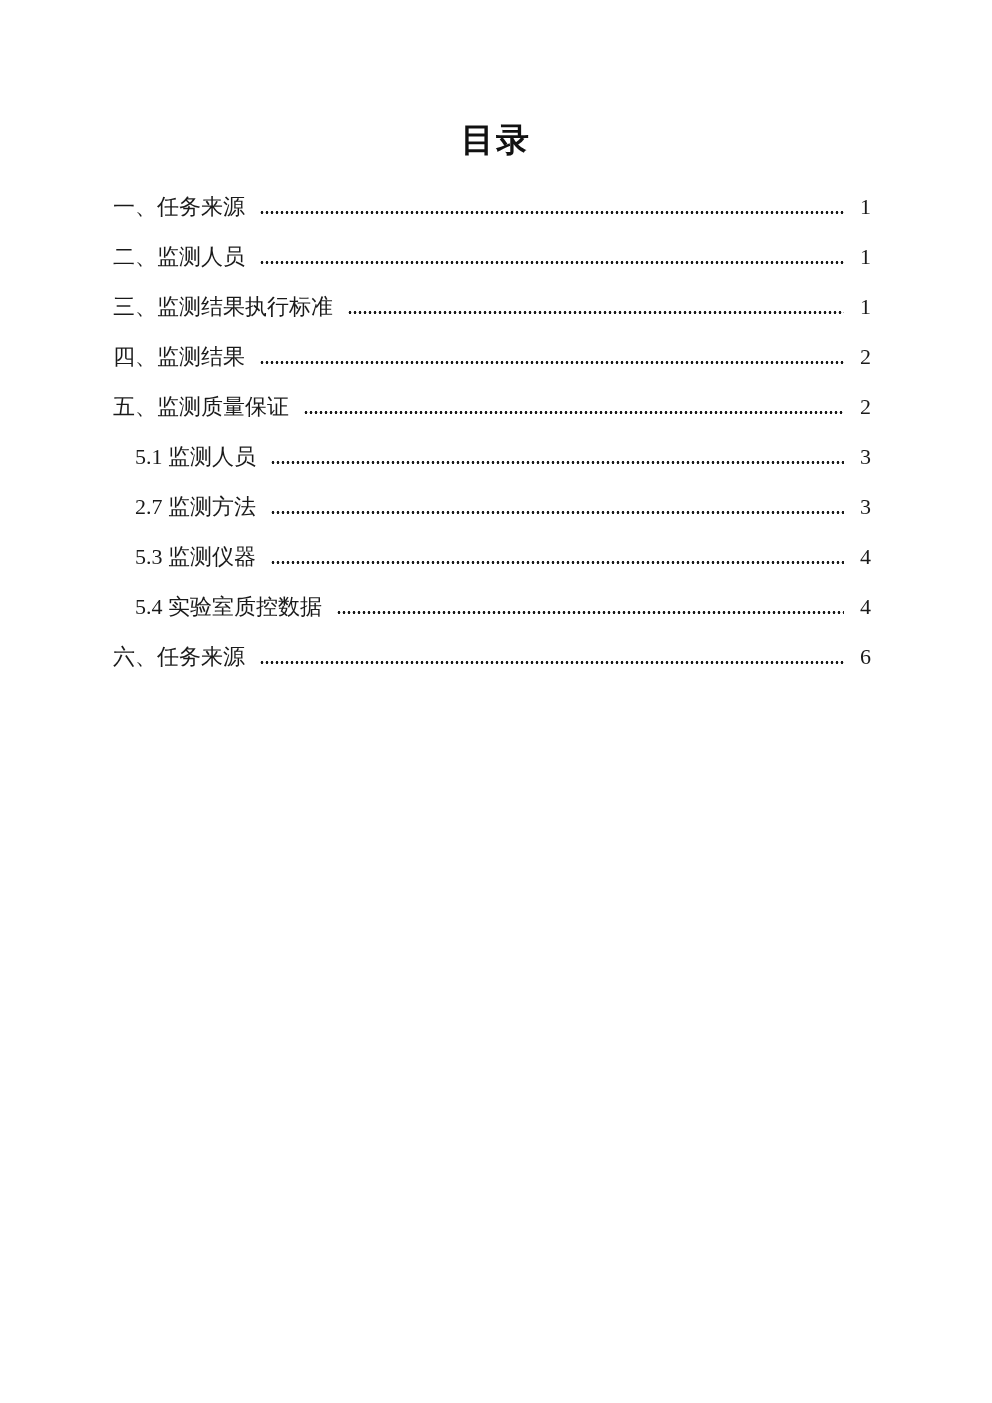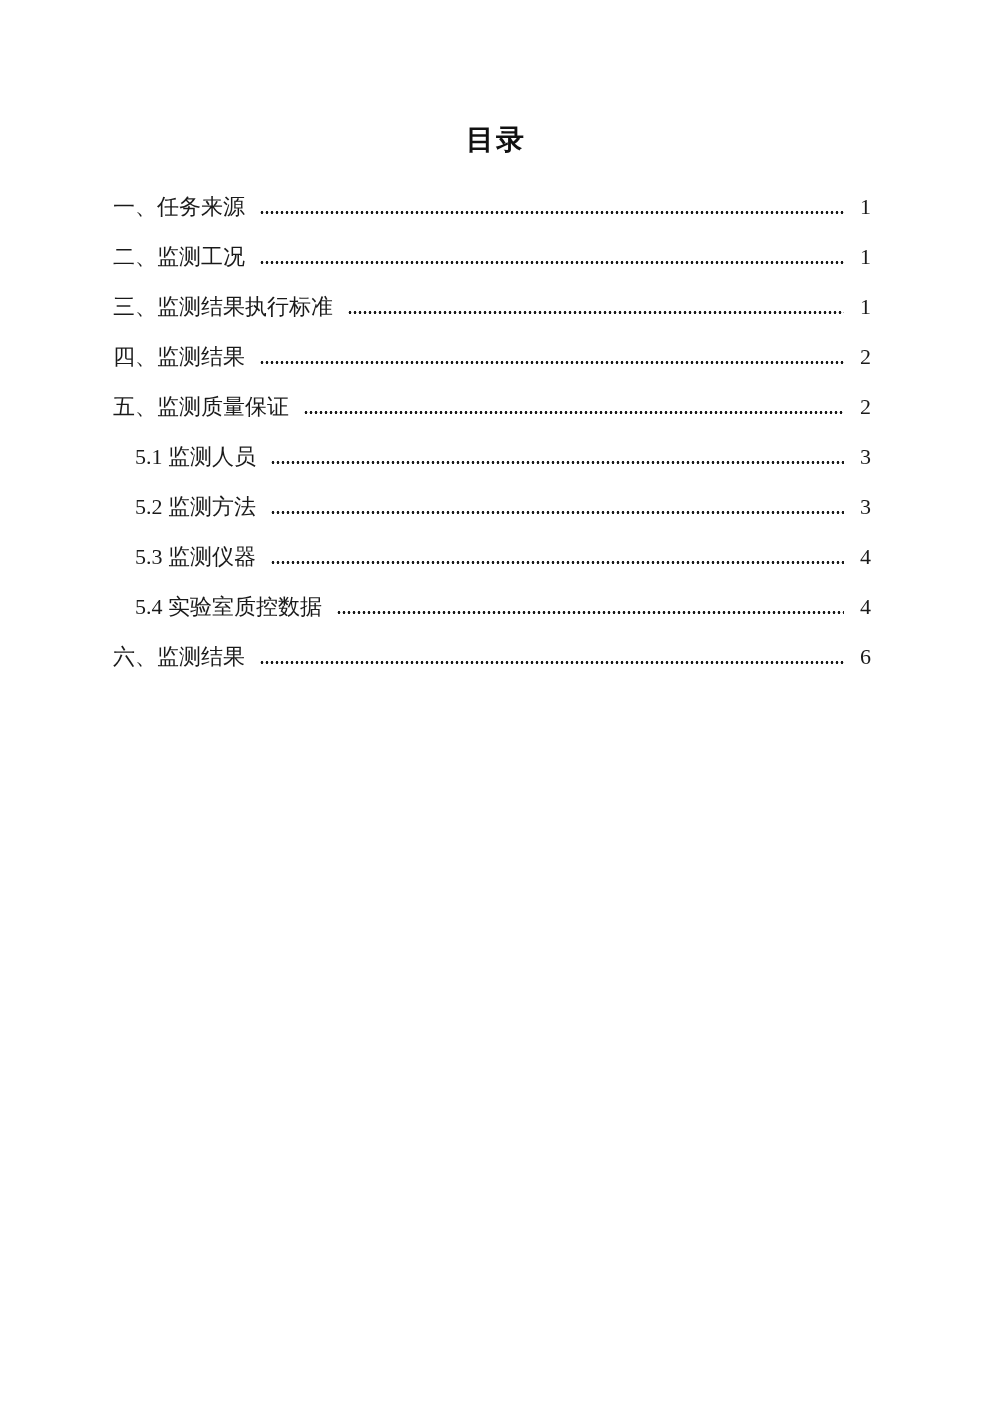--- a/index.html
+++ b/index.html
@@ -16,21 +16,21 @@
     overflow: hidden;
   }
   .doc-page {
     width: 100%;
     height: 100%;
     box-sizing: border-box;
     padding-top: 116px;
   }
   .doc-title {
     text-align: center;
-    font-size: 28px;
+    font-size: 33px;
     line-height: 48px;
     font-weight: 700;
     letter-spacing: 2px;
     color: #111111;
   }
   .toc-list {
     margin-top: 31px;
     padding-left: 113px;
     padding-right: 121px;
   }
@@ -72,21 +72,21 @@
 
   <div class="toc-list">
 
       <div class="toc-row">
         <span class="toc-label">一、任务来源</span>
         <span class="toc-leader"></span>
         <span class="toc-page-num">1</span>
       </div>
 
       <div class="toc-row">
-        <span class="toc-label">二、监测工况</span>
+        <span class="toc-label">二、监测人员</span>
         <span class="toc-leader"></span>
         <span class="toc-page-num">1</span>
       </div>
 
       <div class="toc-row">
         <span class="toc-label">三、监测结果执行标准</span>
         <span class="toc-leader"></span>
         <span class="toc-page-num">1</span>
       </div>
 
@@ -102,37 +102,37 @@
         <span class="toc-page-num">2</span>
       </div>
 
       <div class="toc-row level-2">
         <span class="toc-label">5.1 监测人员</span>
         <span class="toc-leader"></span>
         <span class="toc-page-num">3</span>
       </div>
 
       <div class="toc-row level-2">
-        <span class="toc-label">5.2 监测方法</span>
+        <span class="toc-label">2.7 监测方法</span>
         <span class="toc-leader"></span>
         <span class="toc-page-num">3</span>
       </div>
 
       <div class="toc-row level-2">
         <span class="toc-label">5.3 监测仪器</span>
         <span class="toc-leader"></span>
         <span class="toc-page-num">4</span>
       </div>
 
       <div class="toc-row level-2">
         <span class="toc-label">5.4 实验室质控数据</span>
         <span class="toc-leader"></span>
         <span class="toc-page-num">4</span>
       </div>
 
 
       <div class="toc-row">
-        <span class="toc-label">六、监测结果</span>
+        <span class="toc-label">六、任务来源</span>
         <span class="toc-leader"></span>
         <span class="toc-page-num">6</span>
       </div>
     </div>
 </div>
 
 </body></html>

